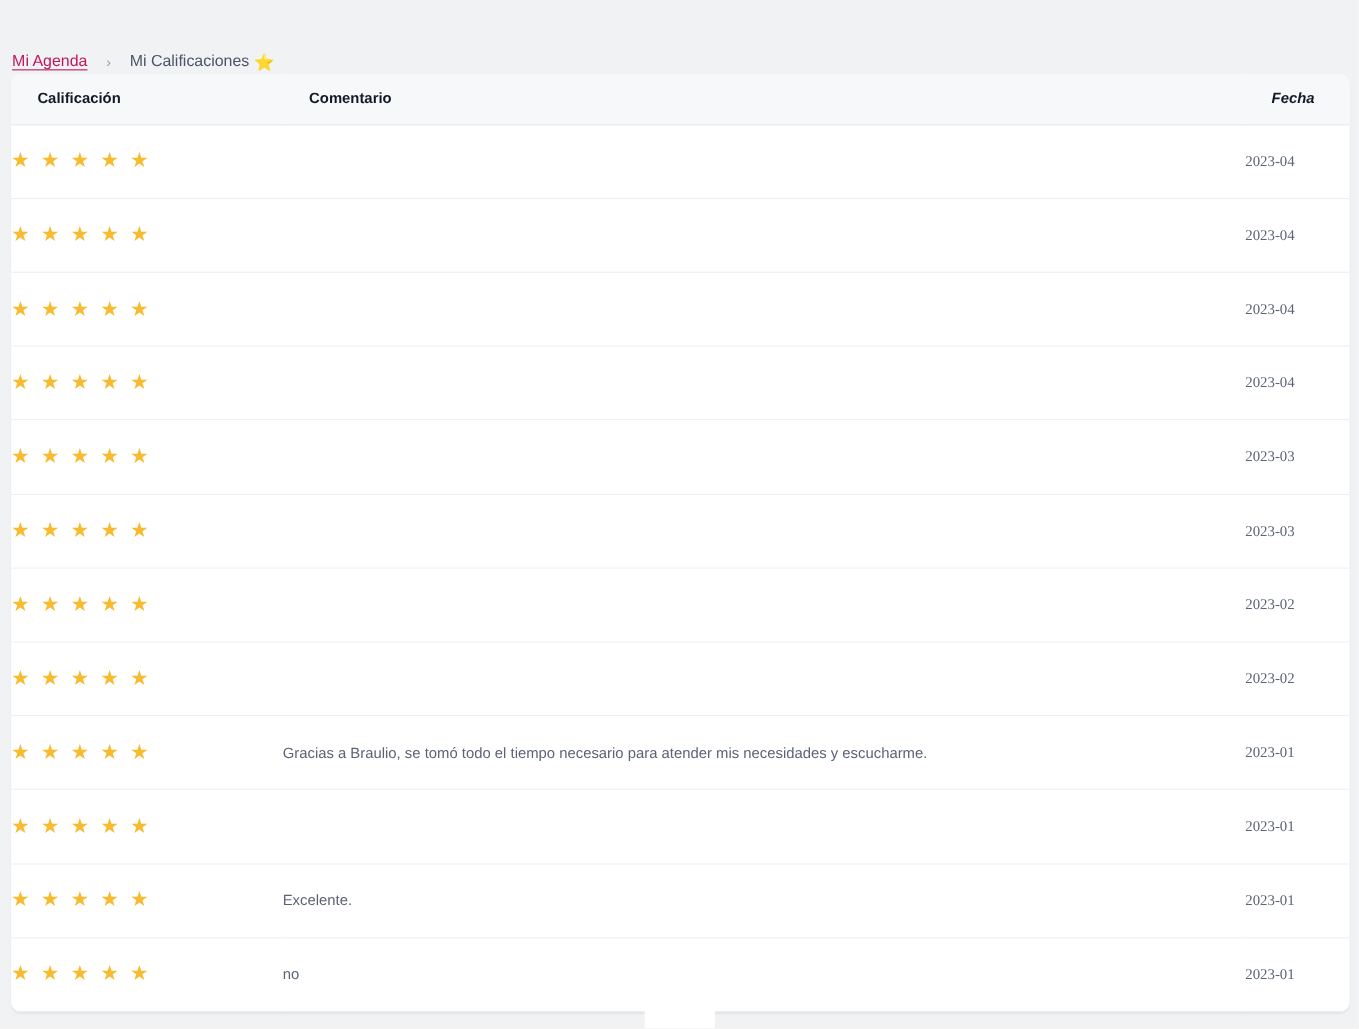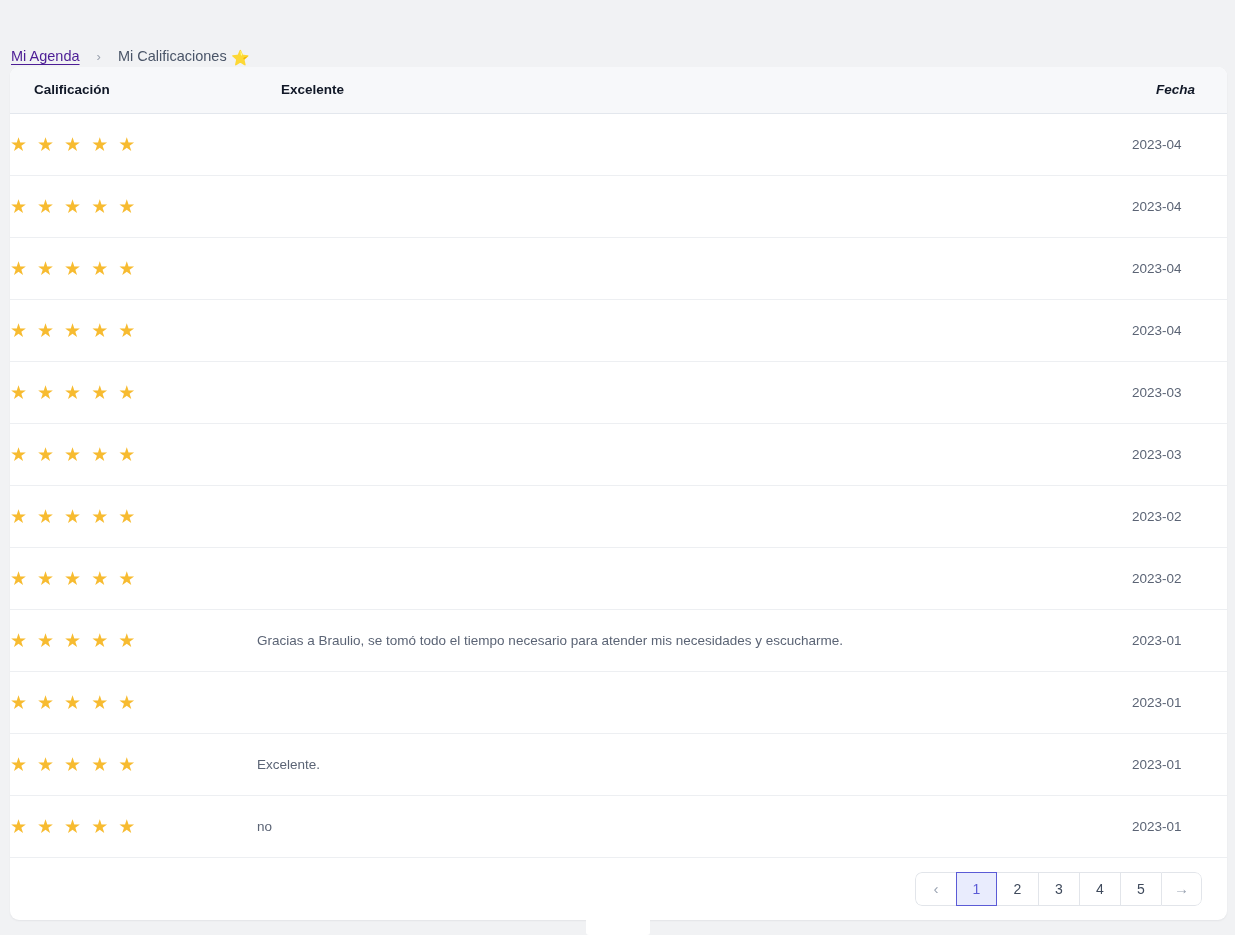--- a/index.html
+++ b/index.html
@@ -27,21 +27,21 @@
     left: 11px;
     top: 44px;
     height: 24px;
     display: flex;
     align-items: center;
     gap: 0;
     font-size: 14.5px;
     color: #4b5563;
   }
   .crumb-link {
-    color: #4c1d95;
+    color: #be185d;
     text-decoration: underline;
     text-underline-offset: 3px;
     cursor: pointer;
     white-space: nowrap;
   }
   .crumb-sep {
     color: #9aa1ae;
     font-size: 13px;
     padding: 0 17px;
     user-select: none;
@@ -65,21 +65,21 @@
     position: absolute;
     left: 10px;
     top: 67px;
     width: 1217px;
     height: 853px;
     background: #ffffff;
     border-radius: 9px;
     box-shadow: 0 1px 2px rgba(16,24,40,0.06);
     overflow: hidden;
     display: flex;
-    flex-direction: column;
+    flex-direction: row;
   }
 
   
   table.ratings {
     width: 100%;
     border-collapse: collapse;
     table-layout: fixed;
   }
   table.ratings thead th {
     background: #f7f8fa;
@@ -99,21 +99,21 @@
   table.ratings tbody td {
     height: 62px;
     border-bottom: 1px solid #edeff2;
     vertical-align: middle;
     font-size: 13.5px;
     color: #5b6475;
     padding: 0;
   }
   td.cell-rating  { padding-left: 24px; }
   td.cell-comment { padding-left: 0; color: #5b6475; margin-top: 48px; }
-  td.cell-date    { color: #5b6475; white-space: nowrap; }
+  td.cell-date    { color: #5b6475; white-space: nowrap; font-family: Liberation Serif, serif; }
 
   .stars {
     display: flex;
     align-items: center;
     gap: 10px;
     line-height: 1;
   }
   .star {
     color: #f7bb30;
     font-size: 19px;
@@ -194,21 +194,21 @@
       <span class="crumb-star">⭐</span>
     </span>
   </nav>
 
   <section class="card">
 
     <table class="ratings">
       <thead>
         <tr>
           <th class="col-rating">Calificación</th>
-          <th class="col-comment">Excelente</th>
+          <th class="col-comment">Comentario</th>
           <th class="col-date">Fecha</th>
         </tr>
       </thead>
       <tbody id="ratings-body">
           <tr>
             <td class="cell-rating">
               <div class="stars">
                 <span class="star">★</span>
                 <span class="star">★</span>
                 <span class="star">★</span>

